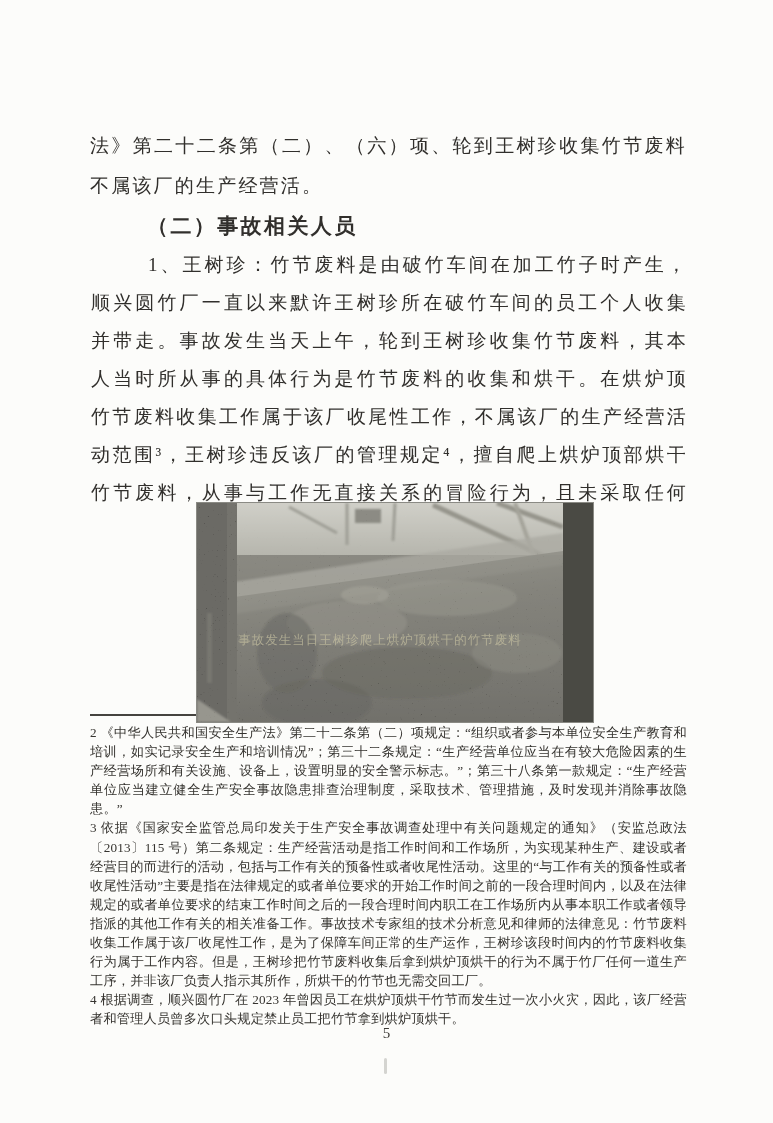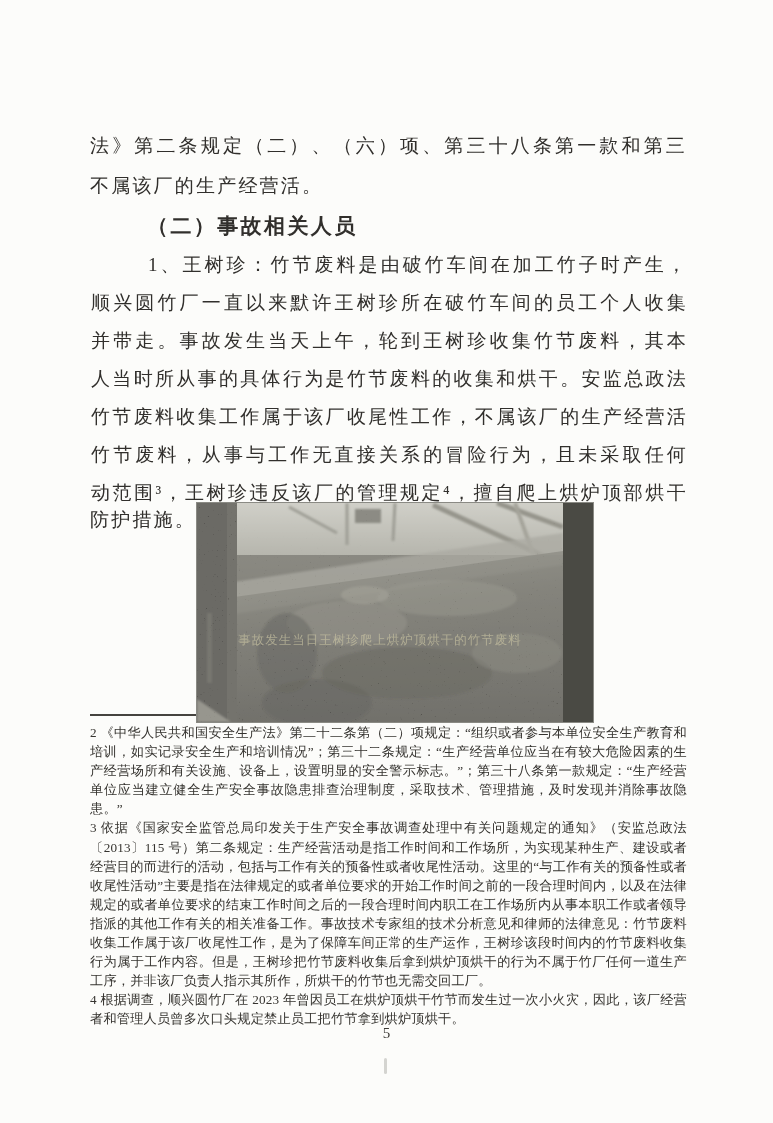--- a/index.html
+++ b/index.html
@@ -107,37 +107,36 @@
     background: #d4d4d0;
     border-radius: 2px;
   }
 </style>
 </head>
 <body>
 
 <div class="page">
 
   <div class="intro">
-    <div class="bline fill">法》第二条规定（二）、（六）项、第三十八条第一款和第三</div>
+    <div class="bline fill">法》第二十二条第（二）、（六）项、轮到王树珍收集竹节废料</div>
     <div class="bline">不属该厂的生产经营活。</div>
   </div>
 
   <div class="heading-line">（二）事故相关人员</div>
 
   <div class="para">
     <div class="bline fill indent">1、王树珍：竹节废料是由破竹车间在加工竹子时产生，</div>
     <div class="bline fill">顺兴圆竹厂一直以来默许王树珍所在破竹车间的员工个人收集</div>
     <div class="bline fill">并带走。事故发生当天上午，轮到王树珍收集竹节废料，其本</div>
-    <div class="bline fill">人当时所从事的具体行为是竹节废料的收集和烘干。安监总政法</div>
+    <div class="bline fill">人当时所从事的具体行为是竹节废料的收集和烘干。在烘炉顶</div>
     <div class="bline fill">竹节废料收集工作属于该厂收尾性工作，不属该厂的生产经营活</div>
+    <div class="bline fill">动范围³，王树珍违反该厂的管理规定⁴，擅自爬上烘炉顶部烘干</div>
     <div class="bline fill">竹节废料，从事与工作无直接关系的冒险行为，且未采取任何</div>
-    <div class="bline fill">动范围³，王树珍违反该厂的管理规定⁴，擅自爬上烘炉顶部烘干</div>
   </div>
 
-  <div class="lastline bline">防护措施。</div>
 
   <figure class="photo">
     <svg width="366" height="219" viewBox="0 0 366 219">
       <defs>
         <linearGradient id="sky" x1="0" y1="0" x2="0" y2="1">
           <stop offset="0" stop-color="#d2d2cb"></stop>
           <stop offset="1" stop-color="#9f9f96"></stop>
         </linearGradient>
         <linearGradient id="kiln" x1="0" y1="0" x2="0.25" y2="1">
           <stop offset="0" stop-color="#74746b"></stop>

